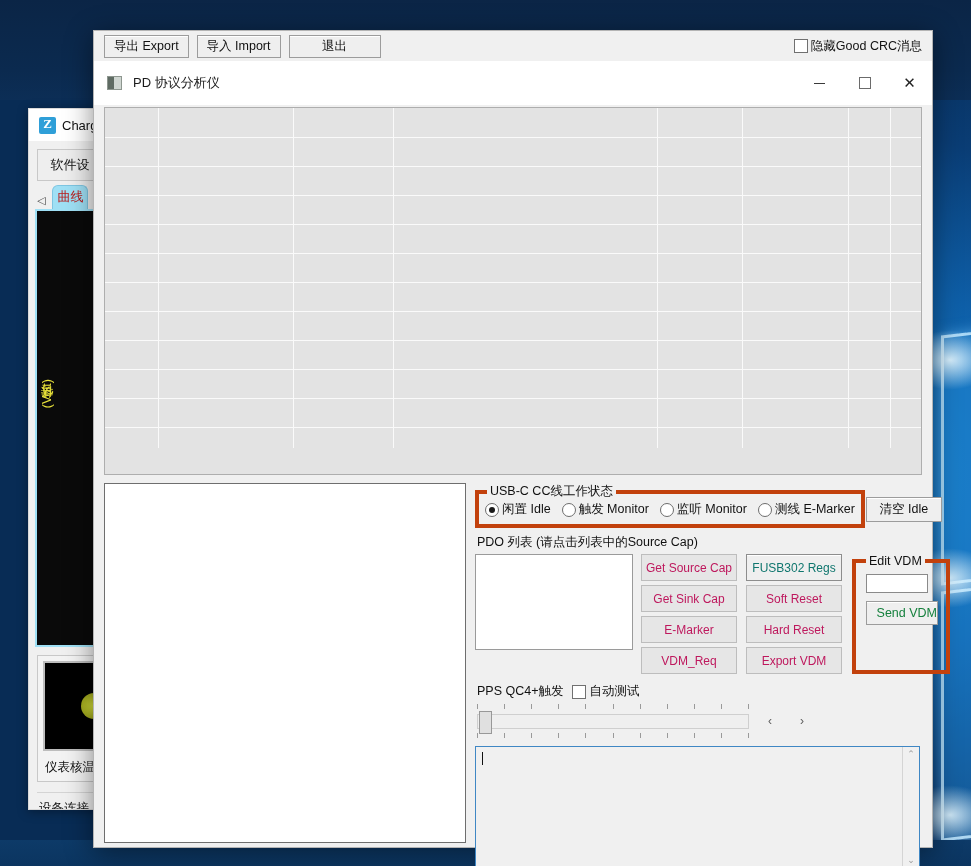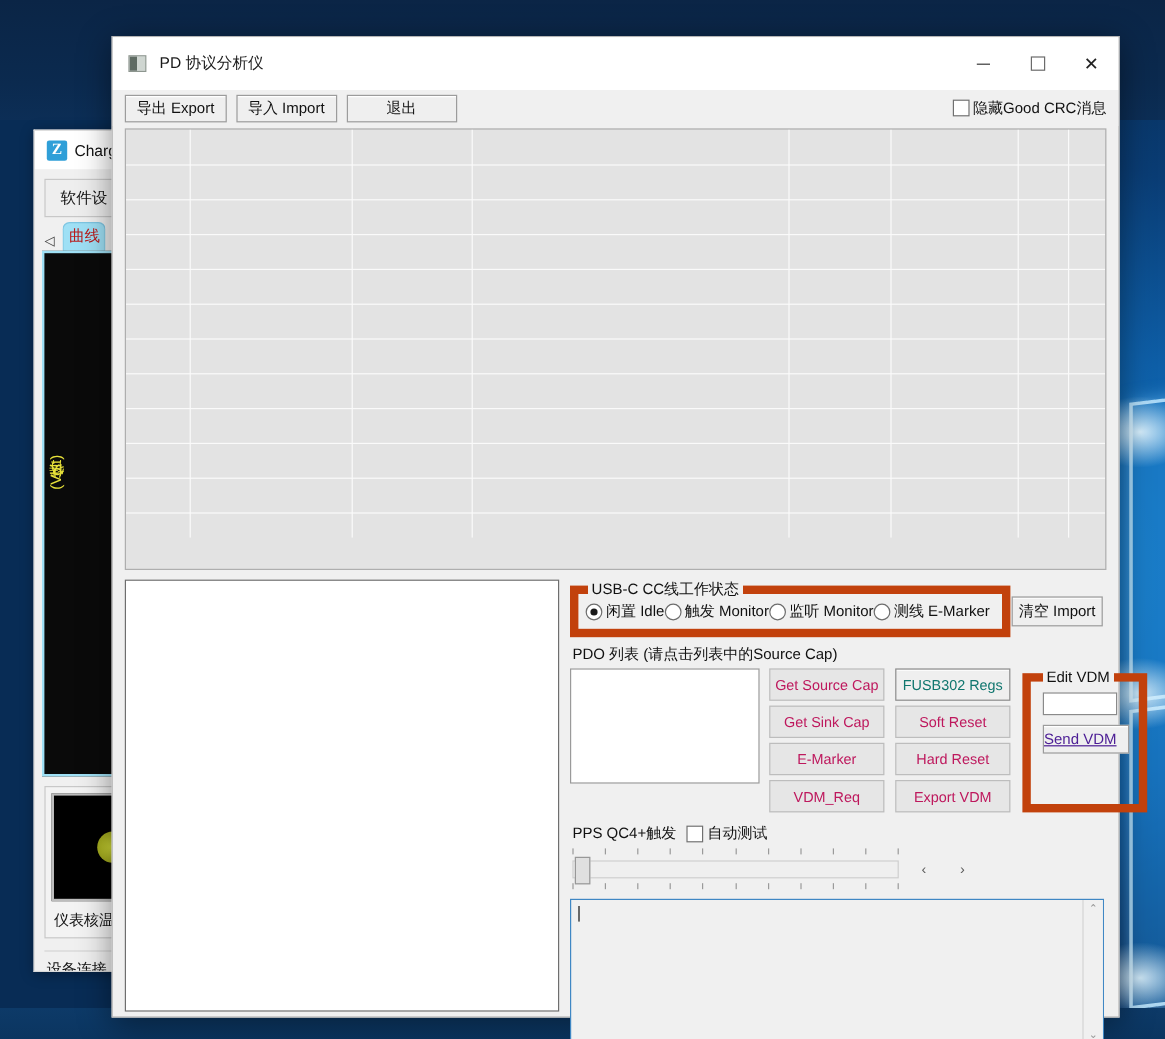--- a/index.html
+++ b/index.html
@@ -93,46 +93,46 @@
   .th.mono{font-family:"Liberation Mono","DejaVu Sans Mono",monospace;font-size:12.5px;letter-spacing:1px;}
   #tbody{position:relative;height:340px;}
   .gridrow{position:absolute;left:0;right:0;height:1px;background:#fafafa;}
   .gridcol{position:absolute;top:0;bottom:0;width:1px;background:#fafafa;}
 
   
   #lower{display:flex;padding:8px 10px 0;gap:9px;flex:none;}
   #logpanel{width:362px;height:360px;background:#fff;border:1px solid #6e6e6e;box-sizing:border-box;flex:none;}
   #rightcol{width:445px;flex:none;display:flex;flex-direction:column;}
 
-  fieldset{margin:0;border:7px solid #c2410c;padding:0;}
+  fieldset{margin:0;border:4px solid #c2410c;padding:0;}
   legend{font-size:12.5px;color:#111;padding:0 3px;margin-left:2px;}
   #cc-group{padding:0 6px 6px;}
-  #cc-row{display:flex;align-items:flex-start;padding-top:1px;}
+  #cc-row{display:flex;align-items:flex-start;gap:11px;padding-top:1px;}
   .radio-item{display:flex;align-items:center;gap:3px;font-size:12.5px;color:#111;white-space:nowrap;}
   .rad{width:12px;height:12px;border:1px solid #6d6d6d;border-radius:50%;background:#fff;
        position:relative;flex:none;}
   .rad.on:after{content:"";position:absolute;left:3px;top:3px;width:6px;height:6px;border-radius:50%;background:#1a1a1a;}
 
   #clear-wrap{width:78px;flex:none;display:flex;align-items:flex-start;justify-content:center;padding-top:14px;}
   #btn-clear{width:74px;height:23px;border:1px solid #9c9c9c;background:#efefef;font-size:12.5px;
      color:#111;display:flex;align-items:center;justify-content:center;box-shadow:inset 0 1px 0 #fff;white-space:nowrap;}
 
   #pdo-label{font-size:12.5px;color:#111;padding:6px 0 3px 2px;white-space:nowrap;}
   #pdo-row{display:flex;gap:8px;}
   #pdo-list{width:158px;height:96px;background:#fff;border:1px solid #9a9a9a;box-sizing:border-box;flex:none;}
   #cmdgrid{display:grid;grid-template-columns:96px 96px;grid-auto-rows:27px;gap:4px 9px;}
   .cbtn{border:1px solid #bdbdbd;background:#e6e6e6;font-size:12px;color:#be185d;
     display:flex;align-items:center;justify-content:center;white-space:nowrap;}
   .cbtn.en{border-color:#8d8d8d;background:#efefef;color:#0f766e;box-shadow:inset 0 1px 0 #fff;}
   #vdm-group{width:100px;margin-left:2px;padding:0 8px 24px;}
   #vdm-input{width:62px;height:19px;border:1px solid #8a8a8a;background:#fff;margin:6px 0 0 2px;
     box-sizing:border-box;}
   #btn-sendvdm{margin-top:8px;margin-left:2px;width:70px;height:22px;border:1px solid #9c9c9c;
-    background:#efefef;font-size:12.5px;color:#4c1d95;display:flex;align-items:center;justify-content:flex-start;
-    box-shadow:inset 0 1px 0 #fff;text-decoration:underline;}
+    background:#efefef;font-size:12.5px;color:#15803d;display:flex;align-items:center;justify-content:flex-end;
+    box-shadow:inset 0 1px 0 #fff;}
 
   #pps-row{display:flex;align-items:center;gap:8px;padding:9px 0 2px 2px;font-size:12.5px;color:#111;}
   #slider-row{display:flex;align-items:center;gap:10px;padding-left:2px;}
   #slider{width:272px;height:38px;position:relative;flex:none;}
   #strack{position:absolute;left:0;top:12px;width:272px;height:15px;background:#efefef;border:1px solid #cfcfcf;box-sizing:border-box;}
   #sthumb{position:absolute;left:2px;top:9px;width:11px;height:21px;background:#e0e0e0;border:1px solid #989898;}
   .ticks{position:absolute;left:0;width:272px;height:5px;}
   .tick{position:absolute;top:0;width:1px;height:5px;background:#9a9a9a;}
   .arrowbtn{width:22px;height:20px;display:flex;align-items:center;justify-content:center;
      font-size:12px;color:#5d5d5d;}
@@ -183,49 +183,49 @@
     <div id="minichart">
       <div id="mini-dot"></div>
     </div>
     <div id="bg-temp">仪表核温:</div>
   </div>
   <div id="bg-status">设备连接</div>
 </div>
 
 <div id="win">
 
+  <div id="toolbar">
+    <div class="tbtn">
+        <span>导出 Export</span>
+      </div>
+    <div class="tbtn">
+        <span>导入 Import</span>
+      </div>
+    <div class="tbtn" style="min-width:72px">
+        <span>退出</span>
+      </div>
+    <div id="hide-crc">
+      <span class="cbx"></span>
+      <span>隐藏Good CRC消息</span>
+    </div>
+  </div>
+
   <div id="titlebar">
     <div id="win-icon"></div>
     <span id="win-title">PD 协议分析仪</span>
     <div id="wbtns">
       <div class="wbtn" id="btn-min">
           <span class="dash"></span>
         </div>
       <div class="wbtn" id="btn-max">
           <span class="sq"></span>
         </div>
       <div class="wbtn" id="btn-close">
           <span>✕</span>
         </div>
-    </div>
-  </div>
-
-  <div id="toolbar">
-    <div class="tbtn">
-        <span>导出 Export</span>
-      </div>
-    <div class="tbtn">
-        <span>导入 Import</span>
-      </div>
-    <div class="tbtn" style="min-width:72px">
-        <span>退出</span>
-      </div>
-    <div id="hide-crc">
-      <span class="cbx"></span>
-      <span>隐藏Good CRC消息</span>
     </div>
   </div>
 
   <div id="table-wrap">
     <div id="tbody">
         <div class="gridcol" style="left: 53px;"></div>
         <div class="gridcol" style="left: 188px;"></div>
         <div class="gridcol" style="left: 288px;"></div>
         <div class="gridcol" style="left: 552px;"></div>
         <div class="gridcol" style="left: 637px;"></div>
@@ -268,21 +268,21 @@
                 <span>监听 Monitor</span>
               </span>
               <span class="radio-item">
                 <span class="rad"></span>
                 <span>测线 E-Marker</span>
               </span>
             </div>
         </fieldset>
         <div id="clear-wrap">
           <div id="btn-clear">
-              <span>清空 Import</span>
+              <span>清空 Idle</span>
             </div>
         </div>
       </div>
 
       <div id="pdo-label">PDO 列表 (请点击列表中的Source Cap)</div>
 
       <div id="pdo-row">
         <div id="pdo-list"></div>
         <div id="cmdgrid">
             <div class="cbtn">

